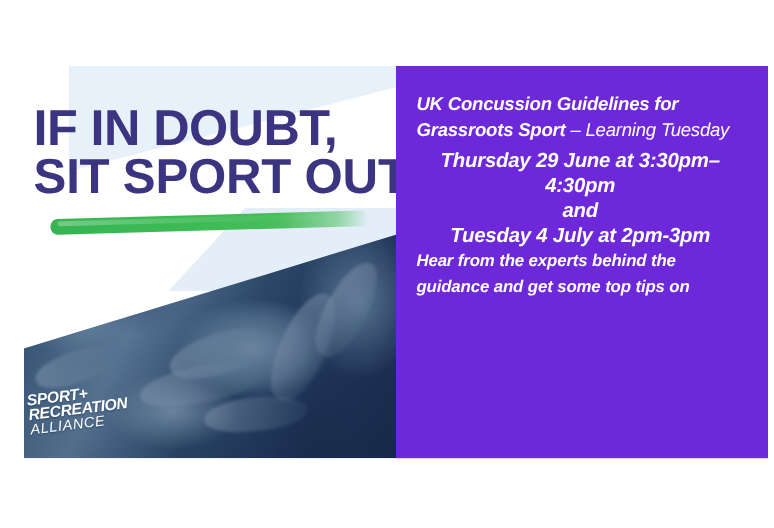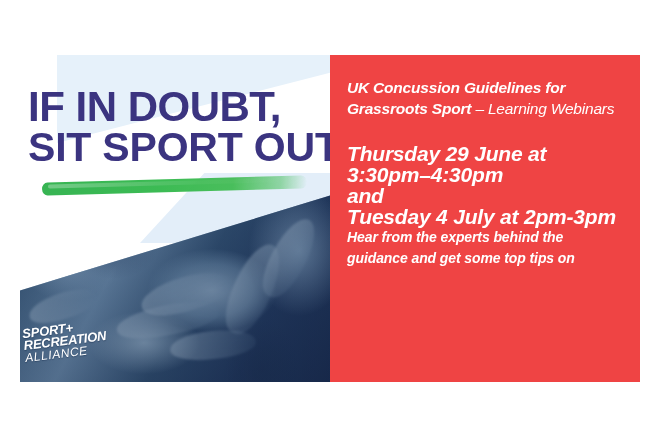--- a/index.html
+++ b/index.html
@@ -151,44 +151,45 @@
   .logo-line.l2 { font-size: 13px; }
   .logo-line.l3 { font-size: 12px; font-weight: normal; letter-spacing: 0.6px; }
 
   
   #right-panel {
     position: absolute;
     left: 310px;
     top: 0;
     width: 310px;
     height: 327px;
-    background: #ef4444;
+    background: #6d28d9;
     box-sizing: border-box;
     padding: 22px 20px 18px 17px;
     overflow: hidden;
   }
   .r-text {
     color: #ffffff;
     font-family: "Liberation Sans", sans-serif;
     font-style: italic;
     font-weight: bold;
   }
   .r-title {
     font-size: 15.5px;
     line-height: 21px;
     letter-spacing: -0.2px;
   }
   .r-title .light {
     font-weight: normal;
   }
   .r-dates {
-    font-size: 21px;
+    font-size: 17px;
     line-height: 21px;
     letter-spacing: -0.2px;
-    margin-top: 24px;
+    margin-top: 4px;
+    text-align: center;
   }
   .r-body {
     font-size: 14px;
     line-height: 21px;
     letter-spacing: -0.1px;
     margin-top: 0;
   }
 </style>
 </head>
 <body>
@@ -221,21 +222,21 @@
       <div class="logo-line l1">SPORT+</div>
       <div class="logo-line l2">RECREATION</div>
       <div class="logo-line l3">ALLIANCE</div>
     </div>
   </div>
 
   <div id="right-panel">
 
     <div class="r-text r-title">
       <div>UK Concussion Guidelines for</div>
-      <div><span>Grassroots Sport </span><span class="light">– Learning Webinars</span></div>
+      <div><span>Grassroots Sport </span><span class="light">– Learning Tuesday</span></div>
     </div>
 
     <div class="r-text r-dates">
       <div>Thursday 29 June at 3:30pm–4:30pm</div>
       <div>and</div>
       <div>Tuesday 4 July at 2pm-3pm</div>
     </div>
 
     <div class="r-text r-body">
       <div>Hear from the experts behind the</div>

